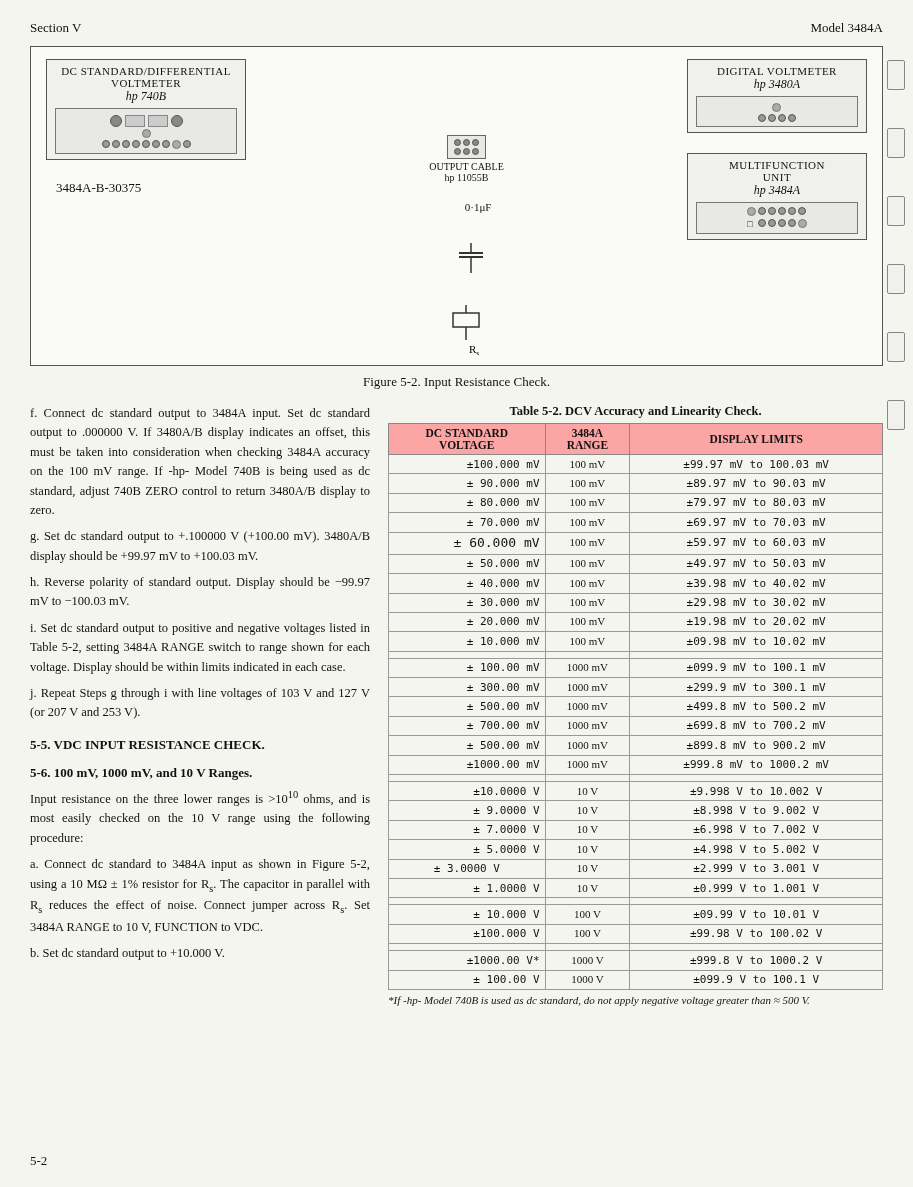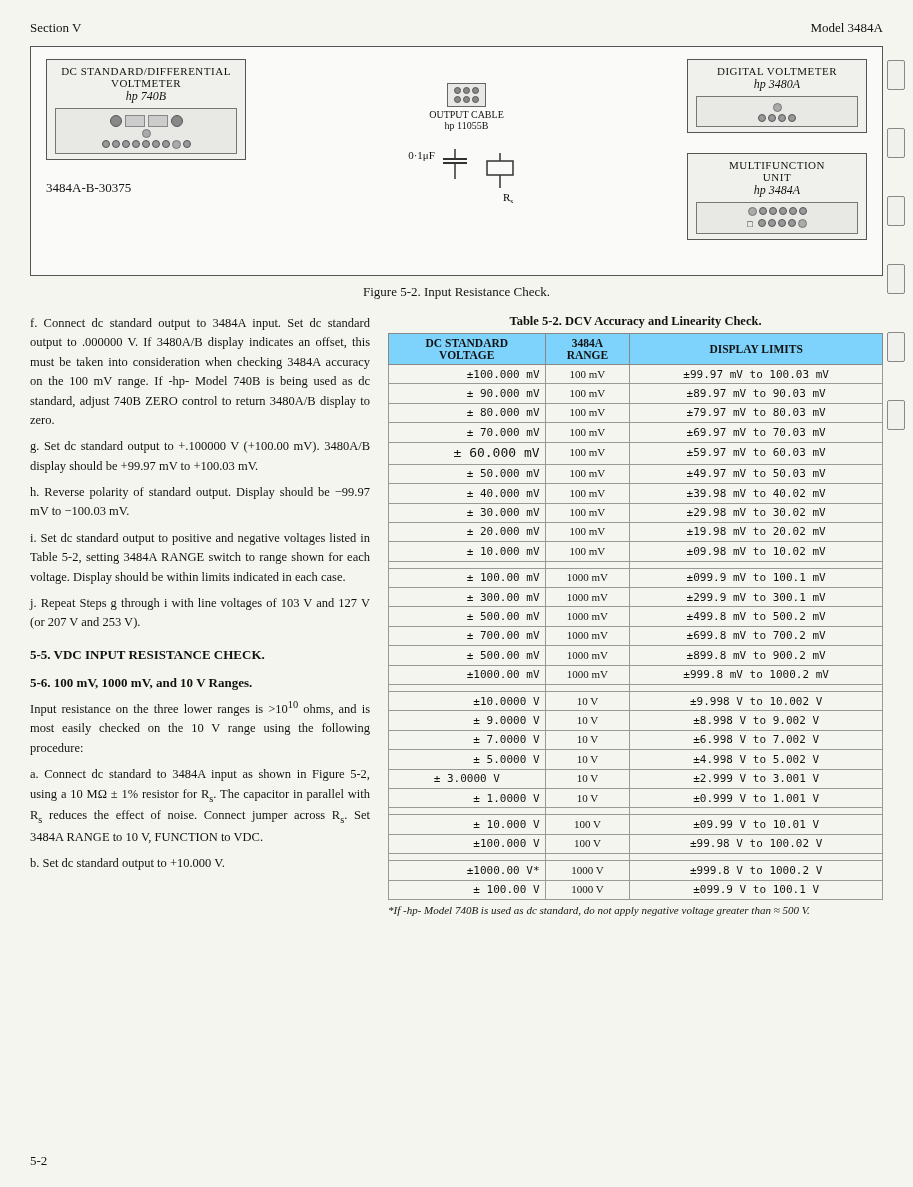--- a/index.html
+++ b/index.html
@@ -93,21 +93,21 @@
       font-weight: bold;
       text-align: center;
       margin-bottom: 4px;
     }
     table.data-table {
       width: 100%;
       border-collapse: collapse;
       font-size: 11.5px;
     }
     table.data-table th {
-      background: #7dd3fc;
+      background: #fca5a5;
       border: 1px solid #888;
       padding: 3px 5px;
       text-align: center;
       font-size: 11.5px;
       font-weight: bold;
     }
     table.data-table td {
       border: 1px solid #999;
       padding: 1.5px 5px;
       text-align: center;
@@ -263,45 +263,45 @@
               <span class="binding-sm"></span>
               <span class="binding-sm"></span>
               <span class="binding-sm"></span>
               <span class="binding-sm"></span>
               <span class="binding-sm"></span>
               <span class="knob-sm"></span>
               <span class="binding-sm"></span>
             </div>
           </div>
         </div>
-        <div style="margin-top:20px;">
+        <div style="margin-top:20px;margin-left:10px;">
           <span>3484A-B-30375</span>
         </div>
       </div>
 
-      <div style="display:flex;flex-direction:column;align-items:center;margin-top:24px;">
+      <div style="display:flex;flex-direction:column;align-items:center;margin-top:76px;">
 
         <div style="border:1px solid #666;background:#e8e8e4;padding:3px 6px;font-size:10px;text-align:center;margin-bottom:2px;">
           <div style="display:flex;gap:2px;justify-content:center;margin-bottom:2px;">
             <span style="width:7px;height:7px;border-radius:50%;background:#888;border:1px solid #555;display:inline-block;"></span>
             <span style="width:7px;height:7px;border-radius:50%;background:#888;border:1px solid #555;display:inline-block;"></span>
             <span style="width:7px;height:7px;border-radius:50%;background:#888;border:1px solid #555;display:inline-block;"></span>
           </div>
           <div style="display:flex;gap:2px;justify-content:center;">
             <span style="width:7px;height:7px;border-radius:50%;background:#888;border:1px solid #555;display:inline-block;"></span>
             <span style="width:7px;height:7px;border-radius:50%;background:#888;border:1px solid #555;display:inline-block;"></span>
             <span style="width:7px;height:7px;border-radius:50%;background:#888;border:1px solid #555;display:inline-block;"></span>
           </div>
         </div>
         <div style="font-size:10px;text-align:center;">
           <span>OUTPUT CABLE</span><br>
           <span>hp 11055B</span>
         </div>
 
-        <div style="margin-top:18px;display:flex;flex-direction:row;align-items:flex-start;">
+        <div style="margin-top:18px;display:flex;flex-direction:column;align-items:flex-end;gap:28px;">
           <div style="font-size:11px;margin-bottom:2px;">0·1μF</div>
 
           <svg width="40" height="30">
             <line x1="20" y1="0" x2="20" y2="10" stroke="#333" stroke-width="1.5"></line>
             <line x1="8" y1="10" x2="32" y2="10" stroke="#333" stroke-width="2"></line>
             <line x1="8" y1="14" x2="32" y2="14" stroke="#333" stroke-width="2"></line>
             <line x1="20" y1="14" x2="20" y2="30" stroke="#333" stroke-width="1.5"></line>
           </svg>
 
           <div style="font-size:11px;margin-top:4px;">

